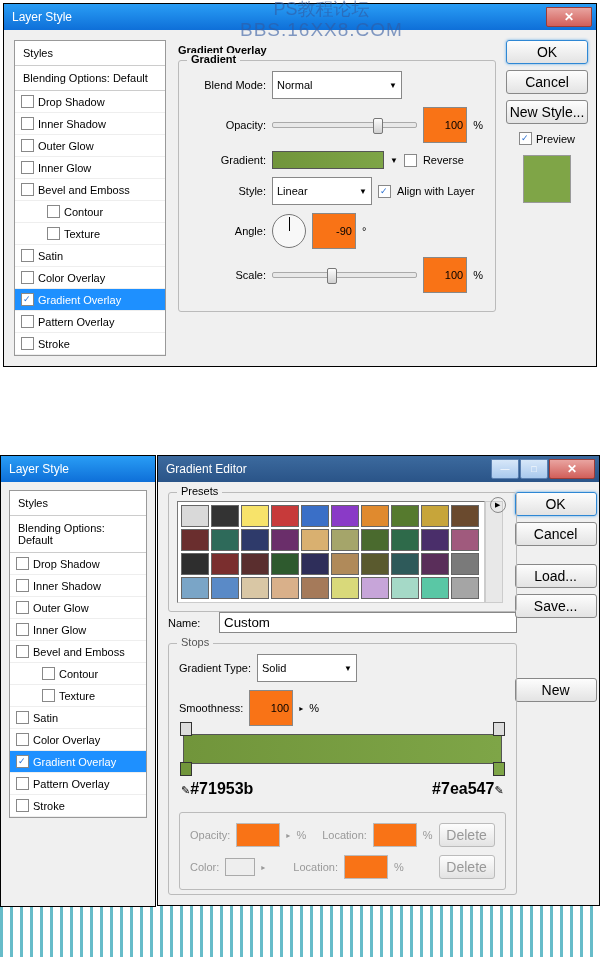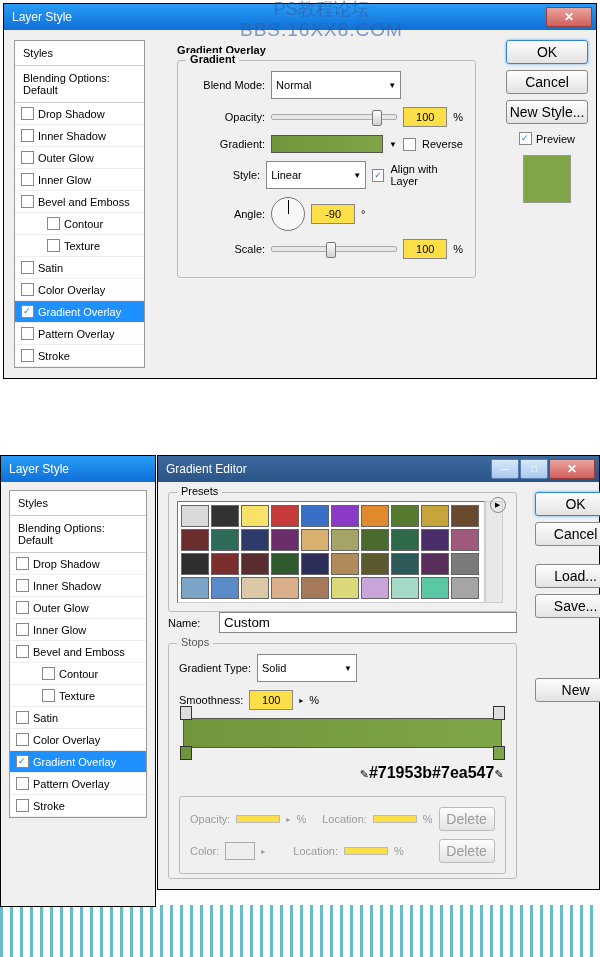--- a/index.html
+++ b/index.html
@@ -3,40 +3,40 @@
 <meta charset="utf-8">
 <style>
 body{margin:0;font-family:"Segoe UI",Tahoma,sans-serif;font-size:11px;background:#fff;width:600px}
 .dialog{position:absolute;background:#f0f0f0;border:1px solid #000}
 .titlebar{height:26px;background:linear-gradient(#299df5,#0e6fd8);color:#fff;display:flex;align-items:center;padding:0 4px}
 .titlebar-dark{background:linear-gradient(#3c6a9e,#2a5488)}
 .title-text{flex:1;padding-left:4px;font-size:12px}
 .win-ctrl{display:flex;gap:1px}
 .win-btn{width:26px;height:18px;background:linear-gradient(#d7e7f9,#a9c9ed);border:1px solid #5a7fb0;border-radius:0 0 2px 2px;display:flex;align-items:center;justify-content:center;font-size:9px}
 .win-close{width:44px;background:linear-gradient(#e9a4a0,#d15f5a);border-color:#9a3c37;color:#fff;font-weight:bold;font-size:12px}
-.dlg-body{background:#f0f0f0;padding:10px;display:flex;gap:24px}
+.dlg-body{background:#f0f0f0;padding:10px;display:flex;gap:4px}
 .styles-pane{border:1px solid #999;background:#fff;width:150px}
 .styles-hdr{padding:6px 8px;border-bottom:1px solid #ccc;font-weight:normal}
 .styles-sub{padding:6px 8px;border-bottom:1px solid #ccc}
 .style-item{padding:4px 6px;border-bottom:1px solid #eee;display:flex;align-items:center;gap:4px}
 .style-item.indent{padding-left:32px}
 .style-item.active{background:#1e90ff;color:#fff}
 .chk{width:11px;height:11px;border:1px solid #888;background:#fff;display:inline-block}
 .chk.on::after{content:"✓";font-size:9px;color:#2a6fcf;position:relative;top:-2px;left:1px}
 .center-pane{flex:1;padding:4px 8px}
 .grp-title{font-weight:bold;margin-bottom:4px}
 .fieldset{border:1px solid #bbb;border-radius:3px;padding:10px 12px;position:relative;margin-top:2px}
 .fieldset-lbl{position:absolute;top:-8px;left:8px;background:#f0f0f0;padding:0 4px;font-weight:bold}
 .row{display:flex;align-items:center;margin-bottom:8px;gap:6px}
 .row-lbl{width:75px;text-align:right}
 .select{border:1px solid #888;background:#fff;padding:7px 4px;min-width:90px;display:flex;justify-content:space-between;align-items:center}
 .caret{font-size:8px}
 .slider{height:4px;border:1px solid #aaa;border-radius:2px;flex:1;position:relative;background:#e8e8e8}
 .slider-thumb{position:absolute;top:-5px;width:8px;height:14px;background:linear-gradient(#fdfdfd,#d0d0d0);border:1px solid #777;border-radius:2px}
-.numbox{width:36px;border:1px solid #888;padding:3px 3px;background:#fde047;text-align:center}
+.numbox{width:36px;border:1px solid #888;padding:11px 3px;background:#f97316;text-align:right}
 .grad-preview{width:110px;height:16px;border:1px solid #555;background:linear-gradient(90deg,#71953b,#7ea547)}
 .angle-dial{width:32px;height:32px;border:1px solid #777;border-radius:50%;position:relative;background:#f8f8f8}
 .angle-dial::after{content:"";position:absolute;width:1px;height:14px;background:#000;left:50%;top:50%;transform-origin:top;transform:rotate(180deg)}
 .right-pane{width:78px;display:flex;flex-direction:column;gap:6px;align-items:center}
 .btn{width:76px;padding:3px 2px;background:linear-gradient(#fdfdfd,#e3e3e3);border:1px solid #888;border-radius:3px;text-align:center;cursor:pointer;font-size:14px}
 .btn.default{border:1px solid #2e87d4;box-shadow:0 0 3px #5fa9e6}
 .preview-sw{width:46px;height:46px;background:#7fa547;border:1px solid #999;margin-top:4px}
 
 .presets-box{border:1px solid #bbb;border-radius:3px;padding:8px;position:relative;}
 .presets-grid{display:grid;grid-template-columns:repeat(10,28px);grid-auto-rows:22px;gap:2px;border:1px inset #ccc;padding:3px;background:#fff;width:300px}
@@ -330,21 +330,21 @@
           <span class="numbox">100</span>
           <span class="caret">▸</span>
           <span>%</span>
         </div>
         <div class="grad-bar">
           <div class="gstop top" style="left:-4px"></div>
           <div class="gstop top" style="right:-4px"></div>
           <div class="gstop bot" style="left:-4px;background:#71953b"></div>
           <div class="gstop bot" style="right:-4px;background:#7ea547"></div>
         </div>
-        <div style="display:flex;justify-content:flex-end;padding:10px 2px 2px">
+        <div style="display:flex;justify-content:space-between;padding:10px 2px 2px">
           <span><span>✎</span><span class="hex">#71953b</span></span>
           <span><span class="hex">#7ea547</span><span>✎</span></span>
         </div>
         <div class="stops-box">
           <span class="fieldset-lbl" style="font-weight:normal;color:#555">Stops</span>
           <div class="row">
             <span>Opacity:</span>
             <span class="numbox"></span>
               <span class="caret">▸</span>
               <span>%</span>

